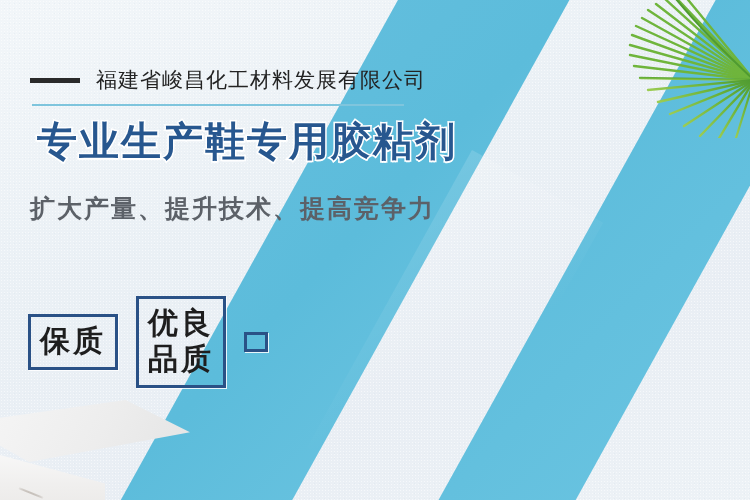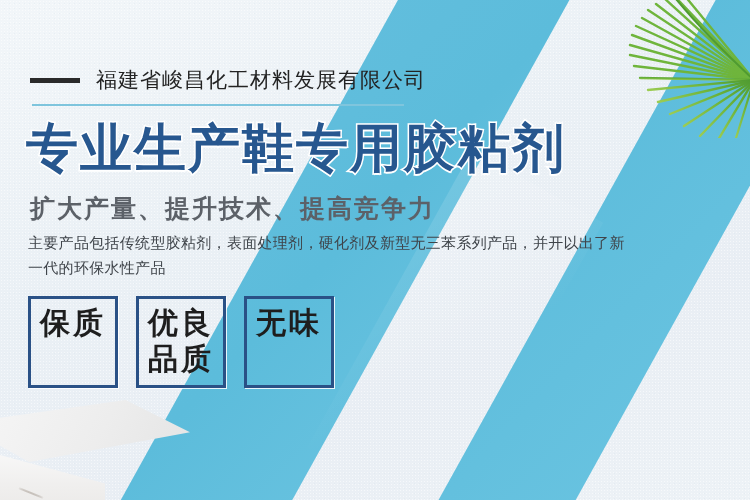--- a/index.html
+++ b/index.html
@@ -139,23 +139,23 @@
     position: absolute;
     left: 32px;
     top: 104px;
     width: 372px;
     height: 2px;
     background: #7fc5dd;
   }
 
   .headline {
     position: absolute;
-    left: 26px;
+    left: 37px;
     top: 114px;
-    font-size: 52px;
+    font-size: 40px;
     font-weight: 700;
     letter-spacing: 2px;
     color: #27578f;
     white-space: nowrap;
     -webkit-text-stroke: 3px #ffffff;
     paint-order: stroke fill;
     text-shadow: 0 2px 0 rgba(255,255,255,.9);
     font-family: Liberation Mono, monospace;
   }
 
@@ -180,20 +180,21 @@
     color: #3f444a;
     letter-spacing: .3px;
   }
 
   .badges {
     position: absolute;
     left: 28px;
     top: 296px;
     display: flex;
     gap: 18px;
+    align-items: center;
   }
   .badge {
     border: 3px solid #2a5186;
     padding: 6px 9px 8px 9px;
     background: transparent;
     box-shadow: 1px 1px 0 rgba(255,255,255,.85);
   }
   .badge-line {
     font-size: 30px;
     font-weight: 700;
@@ -262,29 +263,27 @@
       <span class="brand-dash"></span>
       <span class="brand-name">福建省峻昌化工材料发展有限公司</span>
     </div>
 
     <div class="rule"></div>
 
     <div class="headline">专业生产鞋专用胶粘剂</div>
 
     <div class="subhead">扩大产量、提升技术、提高竞争力</div>
 
-    <div class="desc">主要产品包括传统型胶粘剂，表面处理剂，硬化剂及新型无三苯系列产品，并开以出了新一代的环保水性产品</div>
 
     <div class="badges">
       <div class="badge">
         <div class="badge-line">保质</div>
       </div>
       <div class="badge">
         <div class="badge-line">优良</div>
         <div class="badge-line">品质</div>
       </div>
       <div class="badge">
-        <div class="badge-line">无味</div>
       </div>
     </div>
 
   </div>
 </div>
 
 </body></html>

